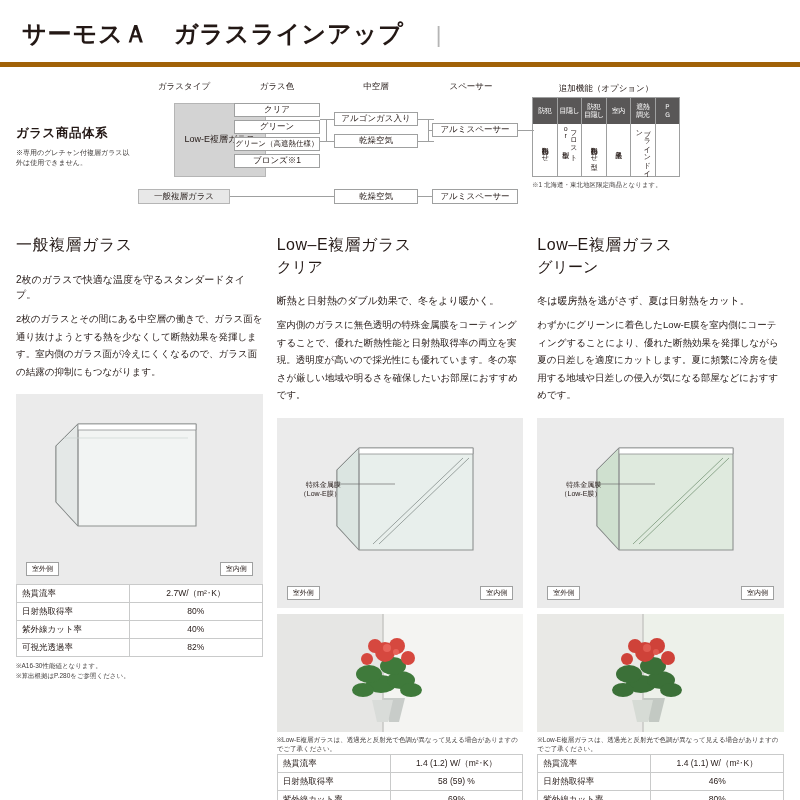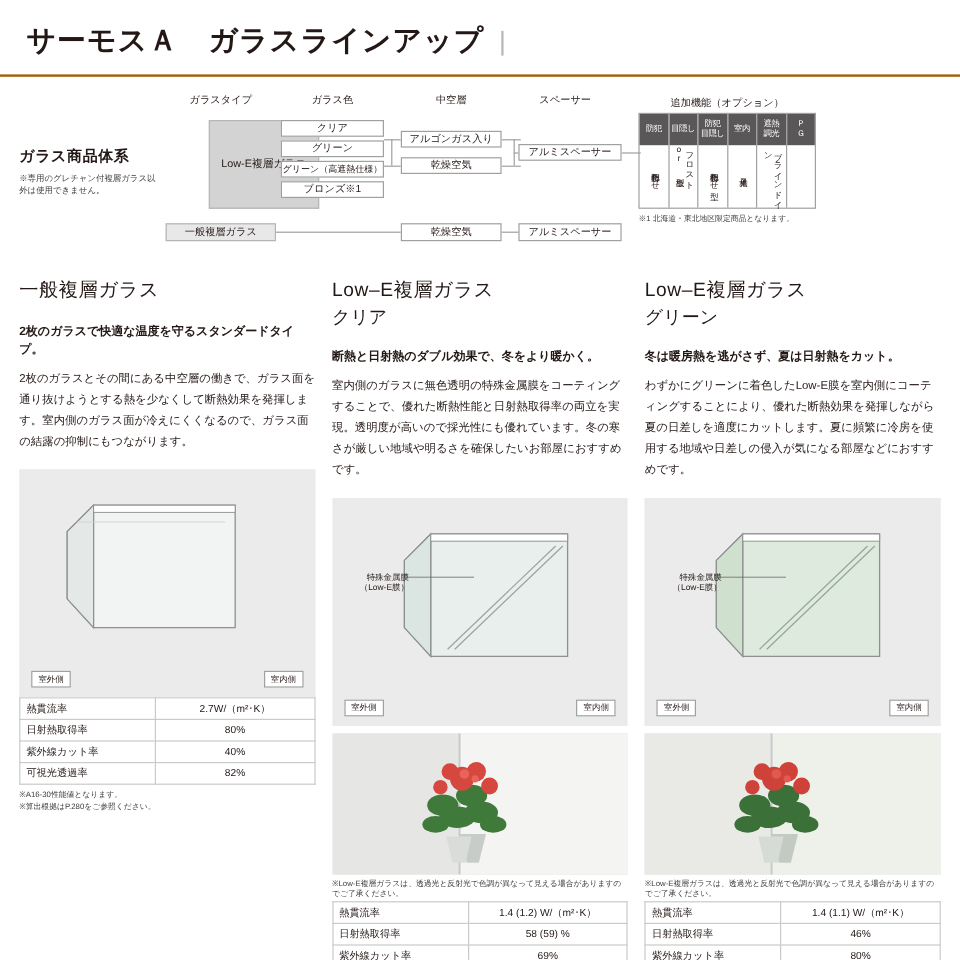--- a/index.html
+++ b/index.html
@@ -11,21 +11,22 @@
     color: #231815;
     overflow: hidden;
     position: relative;
   }
 
   
   .page-header {
     padding: 18px 36px 12px 22px;
     display: flex;
     align-items: baseline;
-    border-bottom: 2px solid #a16207;
+    border-bottom: 5px solid #a16207;
+    gap: 20px;
   }
   .title-ja {
     font-size: 24px;
     font-weight: bold;
     letter-spacing: 1px;
     color: #231815;
   }
   .title-sep {
     margin: 0 12px;
     font-size: 22px;
@@ -181,21 +182,21 @@
     margin: 8px 0 0 0;
     font-weight: normal;
   }
   .col-subtitle {
     font-size: 15px;
     margin: 2px 0 0 0;
     font-weight: normal;
   }
   .col-lead {
     font-size: 10px;
-    font-weight: bold;
+    font-weight: normal;
     margin: 16px 0 8px 0;
     line-height: 1.5;
   }
   .col-body {
     font-size: 9.5px;
     line-height: 1.85;
     color: #231815;
     margin: 0;
   }
 

